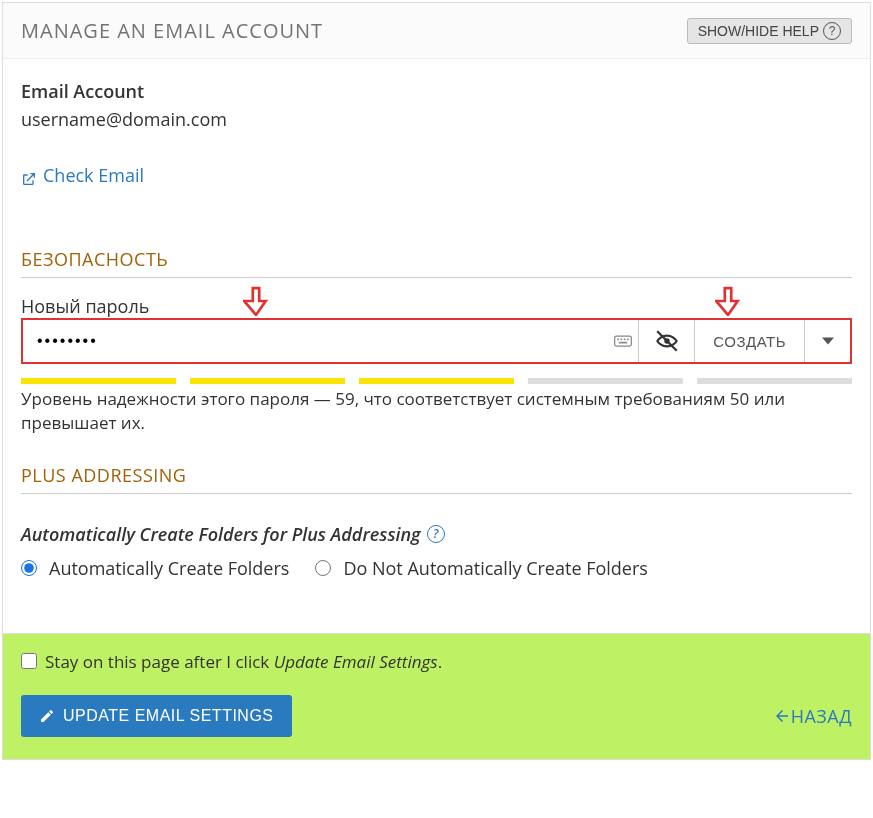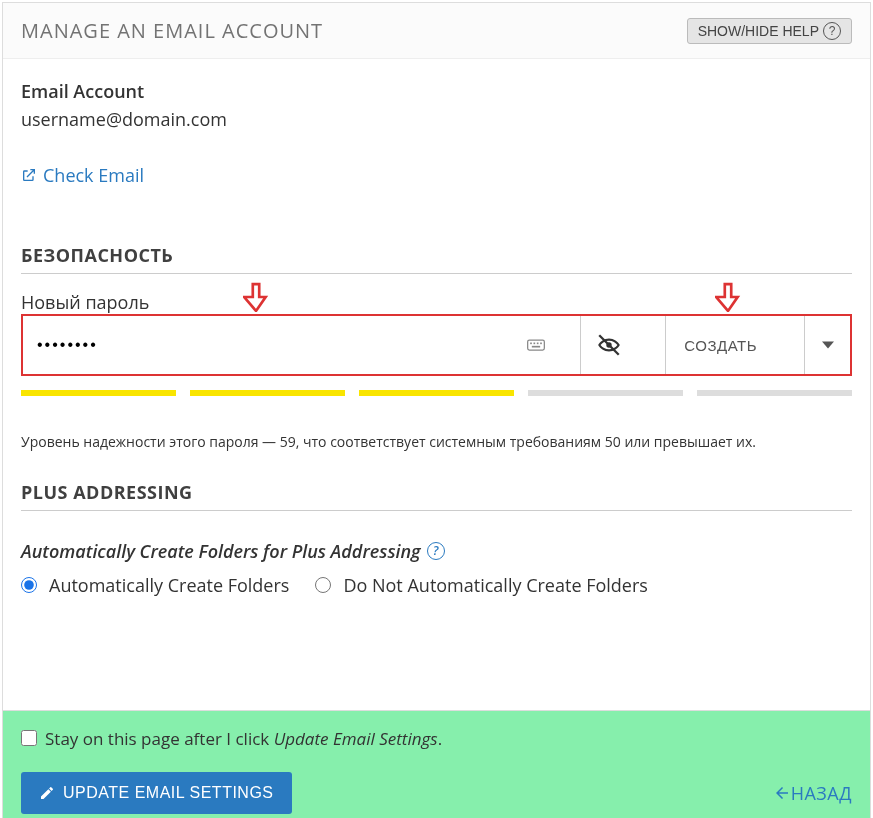--- a/index.html
+++ b/index.html
@@ -52,48 +52,47 @@
   .email-value {
     font-size: 18px;
     color: #333;
     margin-bottom: 32px;
   }
   .link {
     color: #2a7ac0;
     text-decoration: none;
     font-size: 18px;
     display: inline-flex;
-    align-items: center;
+    align-items: flex-end;
     gap: 6px;
   }
   .link svg { fill: #2a7ac0; }
   .section-title {
     font-size: 18px;
-    font-weight: 700;
-    color: #404040;
+    font-weight: 400;
+    color: #a16207;
     letter-spacing: 0.5px;
     margin-top: 55px;
     padding-bottom: 6px;
     border-bottom: 1px solid #ccc;
   }
   .section-title.plus {
     margin-top: 28px;
   }
   .field-label {
     font-size: 18px;
     color: #333;
     margin-top: 16px;
     display:block;
   }
   .pw-row {
     display: flex;
     border: 2px solid #d33;
-    height: 62px;
+    height: 46px;
     position: relative;
-    gap: 29px;
   }
   .pw-input {
     flex: 1;
     border: none;
     outline: none;
     padding: 0 14px;
     font-size: 16px;
     letter-spacing: 2px;
   }
   .pw-keypad {
@@ -133,22 +132,22 @@
     gap: 14px;
     margin-top: 14px;
   }
   .seg {
     flex: 1;
     height: 6px;
     background: #ddd;
   }
   .seg.on { background: #f9e500; }
   .strength-text {
-    margin-top: 36px;
-    font-size: 14px;
+    margin-top: 3px;
+    font-size: 17px;
     color: #333;
     line-height: 1.4;
   }
   .plus-label-row {
     display:flex;
     align-items:center;
     gap:6px;
     margin-top: 28px;
     font-size: 18px;
     font-weight: 600;
@@ -158,23 +157,23 @@
     margin-top: 10px;
     font-size: 18px;
     display:flex;
     align-items:center;
     gap: 26px;
   }
   .radio-row label { display:inline-flex; align-items:center; gap:12px; font-weight:400;}
   .radio-row input[type=radio]{ width:16px;height:16px; accent-color:#1a73e8;}
   .footer {
     border-top: 1px solid #ddd;
-    background: #86efac;
+    background: #bef264;
     padding: 16px 18px 22px 18px;
-    margin-top: 108px;
+    margin-top: 48px;
   }
   .stay-row {
     font-size: 17px;
     display:flex;align-items:center;gap:8px;
   }
   .stay-row input[type=checkbox]{width:16px;height:16px;}
   .footer-actions {
     margin-top: 22px;
     display:flex;
     justify-content:space-between;

